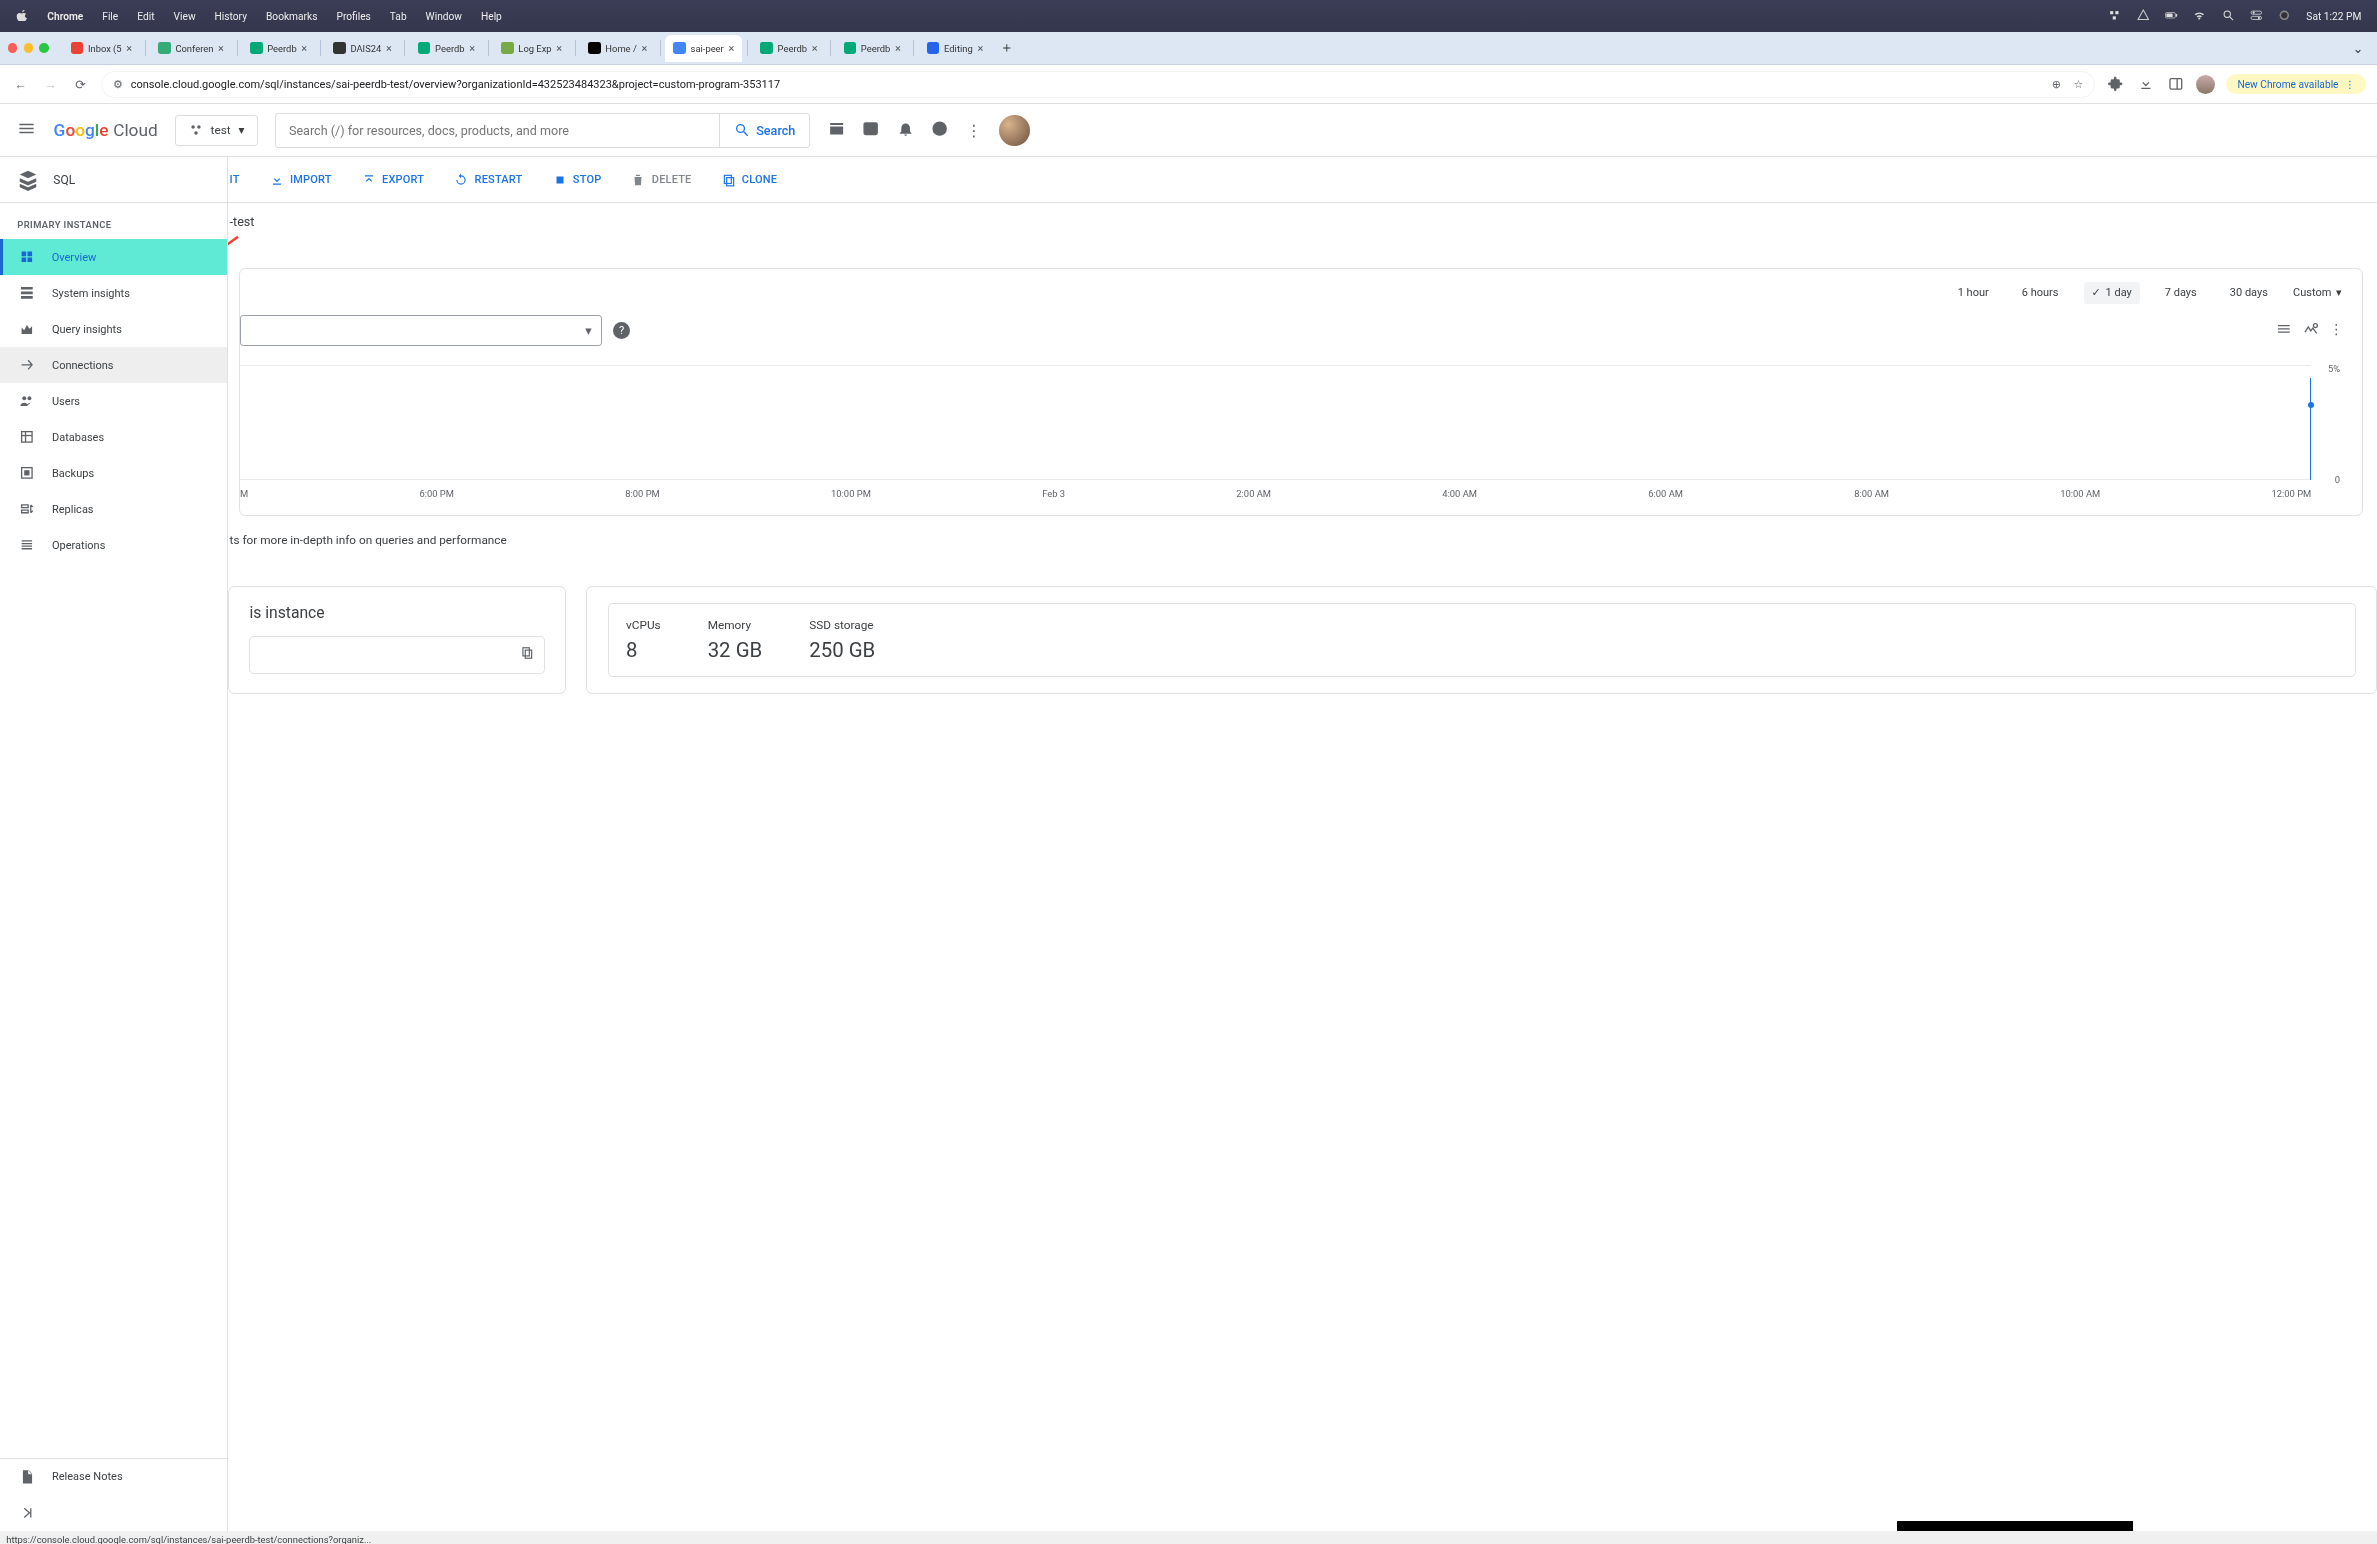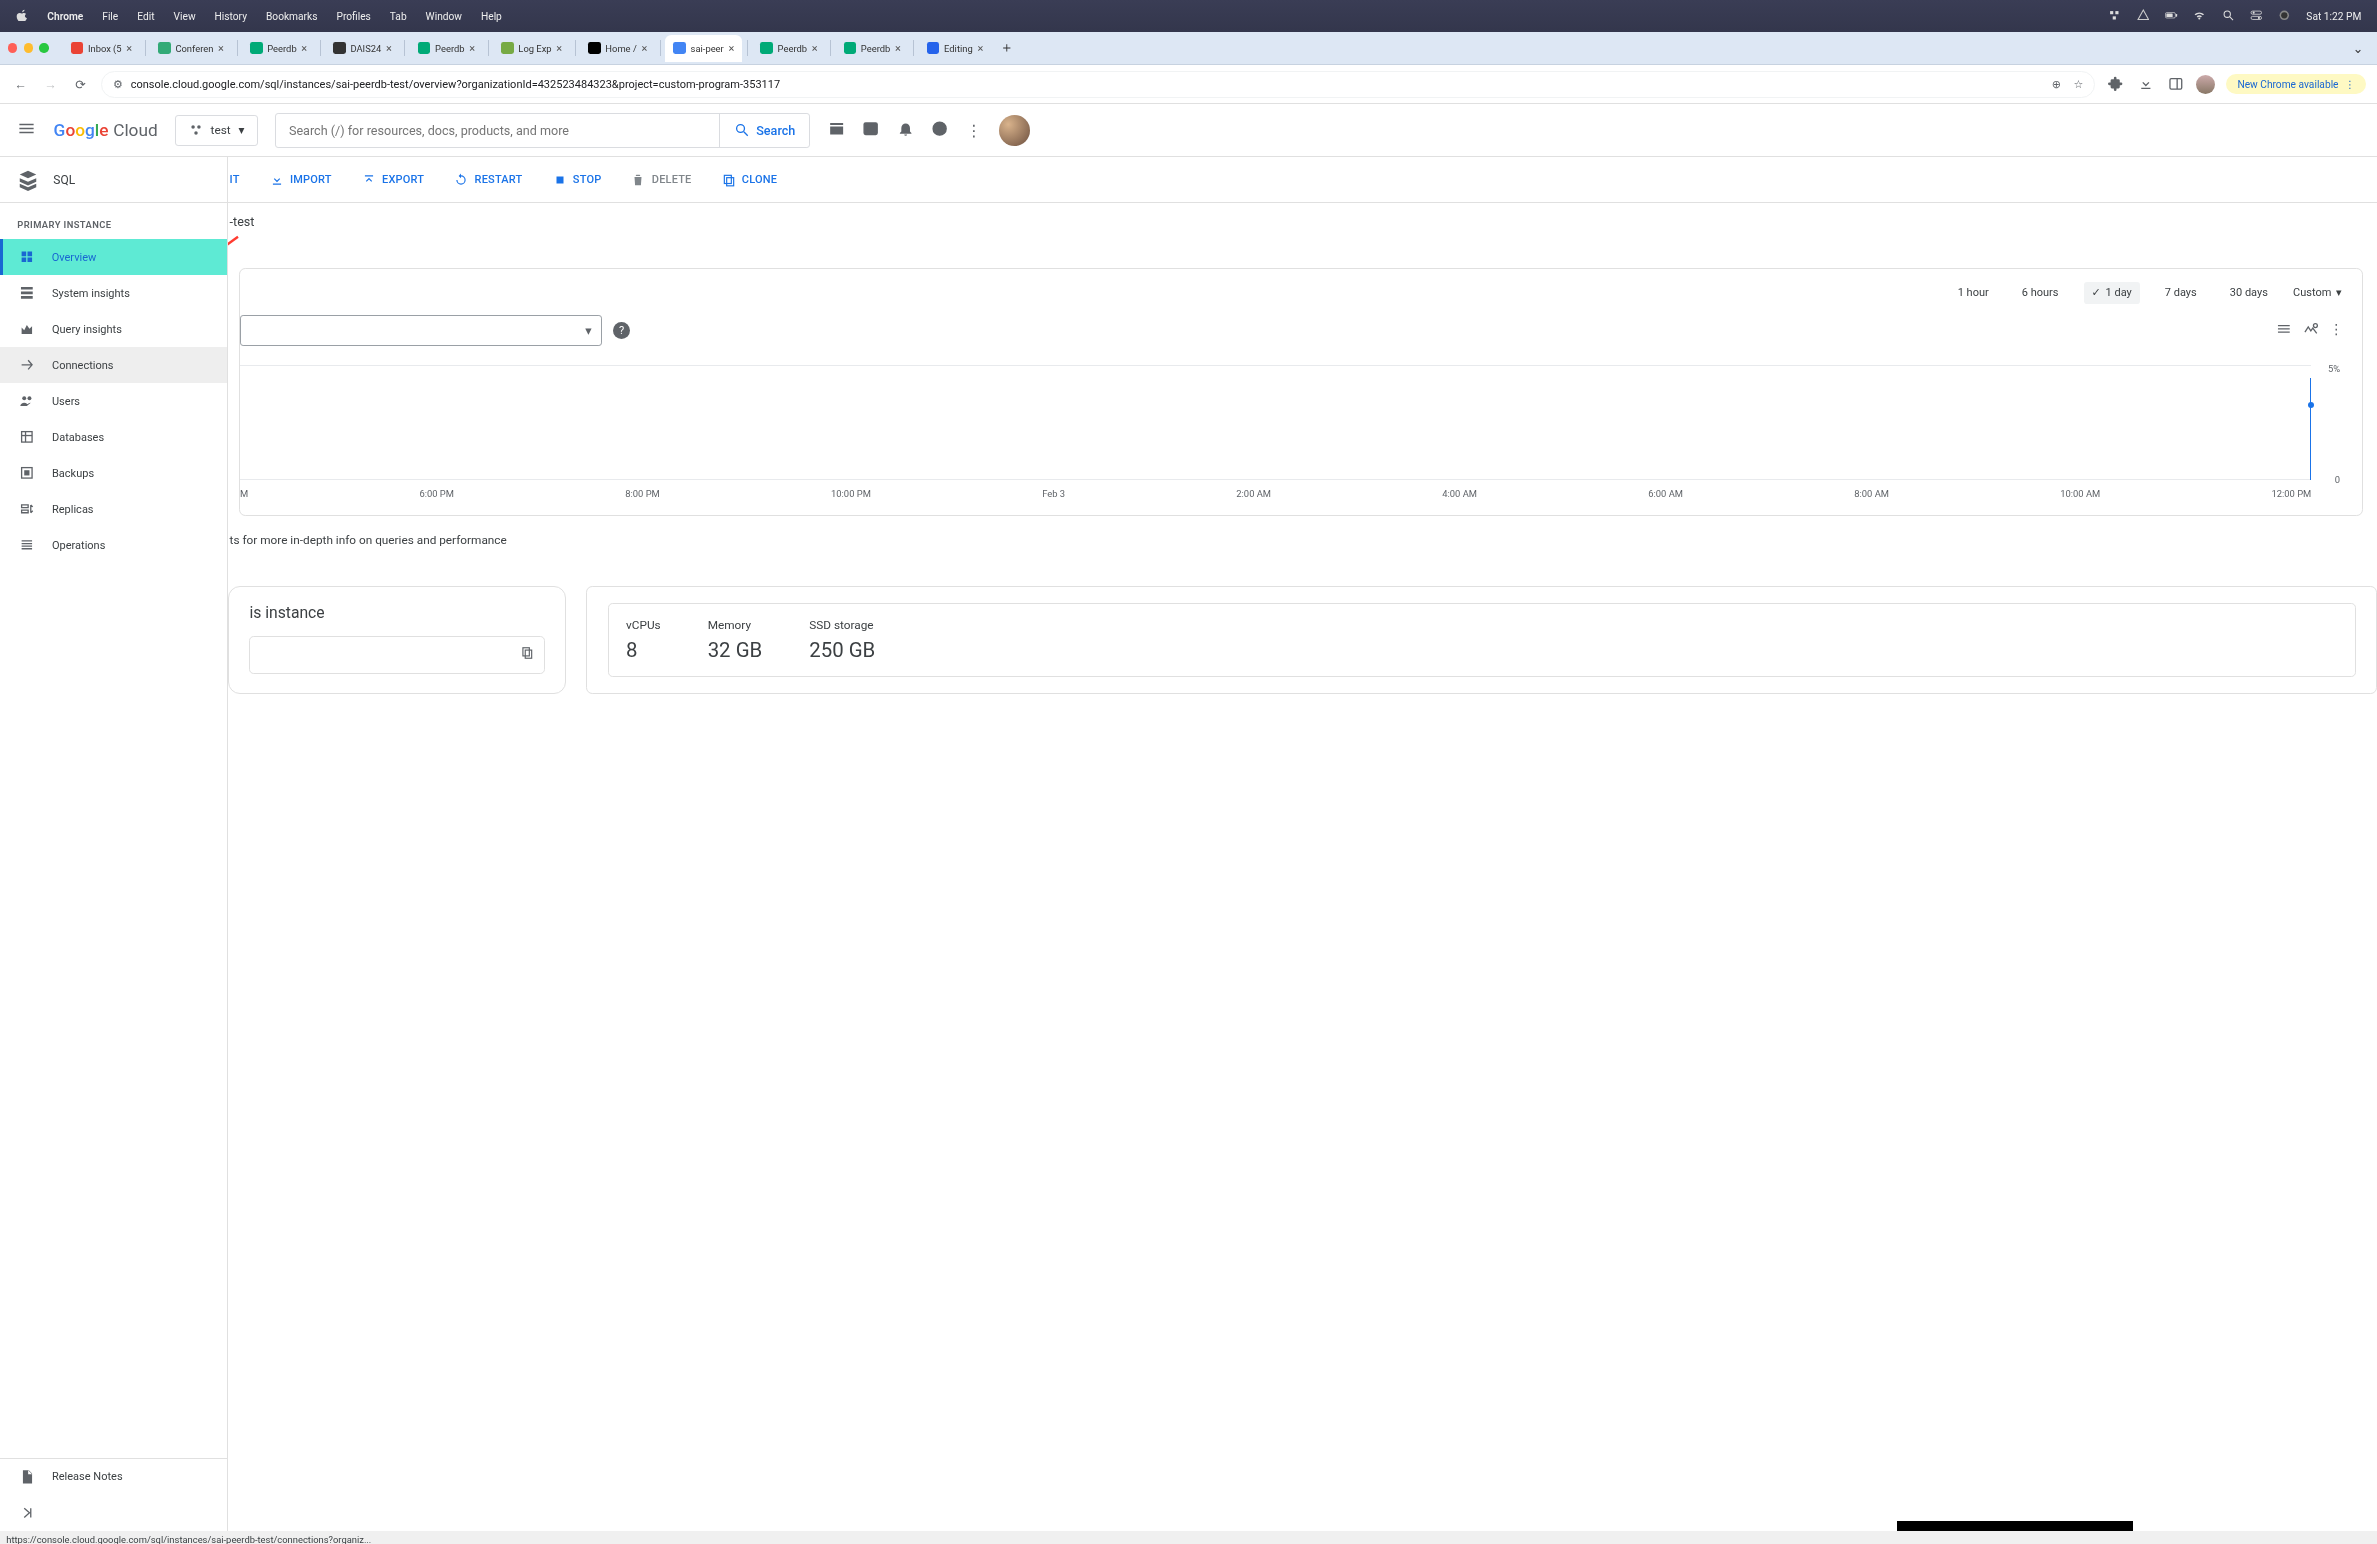--- a/index.html
+++ b/index.html
@@ -501,21 +501,21 @@
             <span>8:00 AM</span>
             <span>10:00 AM</span>
             <span>12:00 PM</span>
           </div>
       </div>
     </div>
 
     <div class="insights-note">ts for more in-depth info on queries and performance</div>
 
     <div class="panels">
-      <div class="panel" style="flex:0 0 338px;border-radius:12px;">
+      <div class="panel" style="flex:0 0 338px;">
         <div class="panel-hdr">
             <span>is instance</span>
           </div>
         <div class="connect-box">
           <span class="copy-ic"><svg viewBox="0 0 24 24">
                 <rect x="5" y="3" width="11" height="14" fill="none" stroke="#5f6368" stroke-width="2"></rect>
                 <rect x="9" y="7" width="11" height="14" fill="none" stroke="#5f6368" stroke-width="2"></rect>
               </svg></span>
         </div>
       </div>

